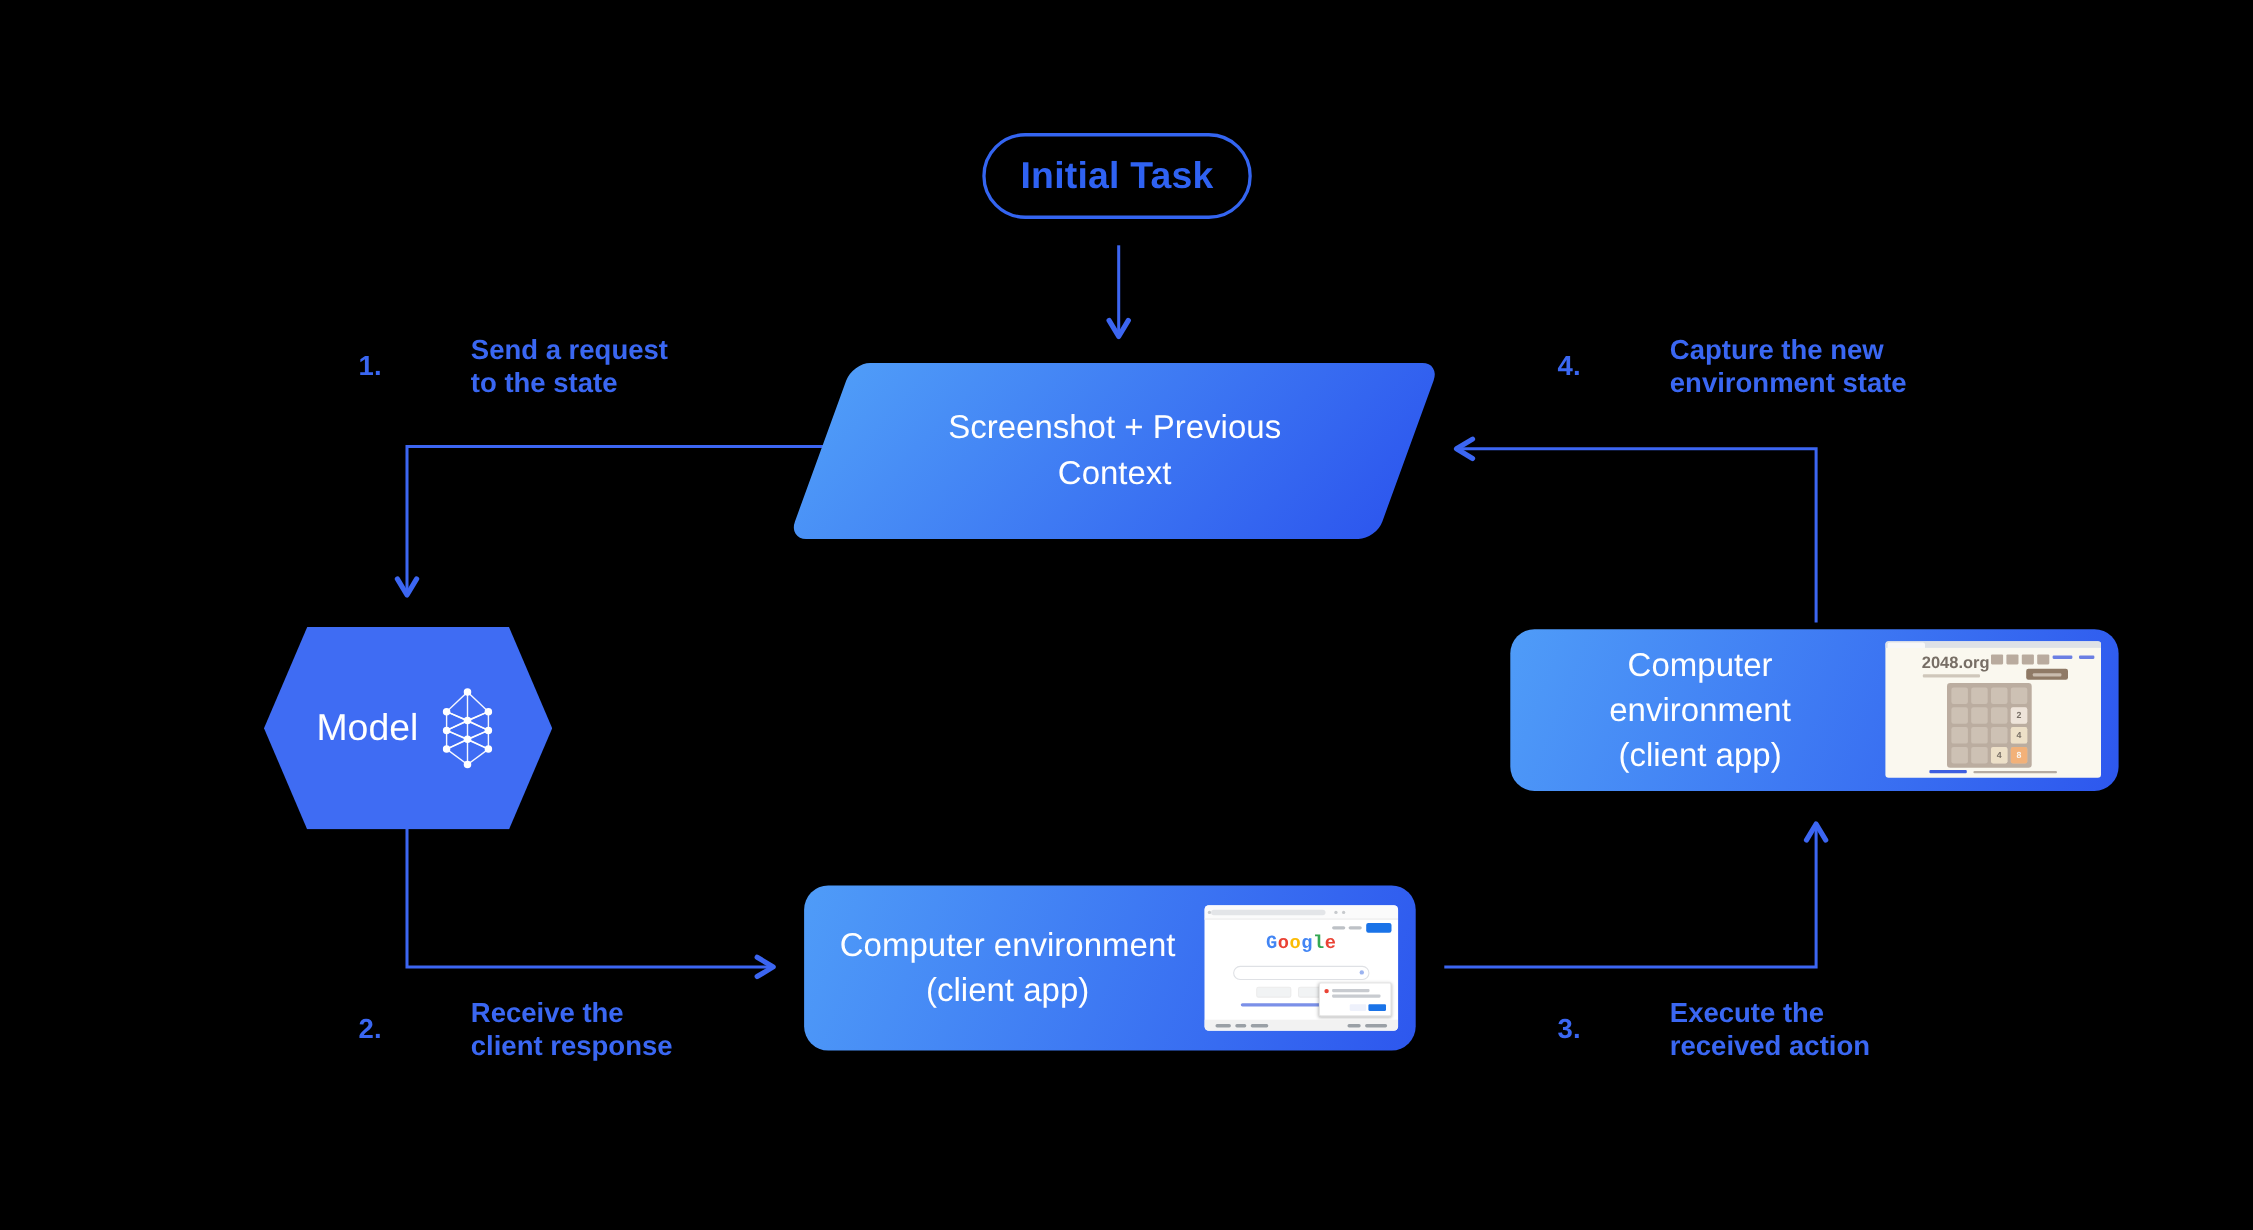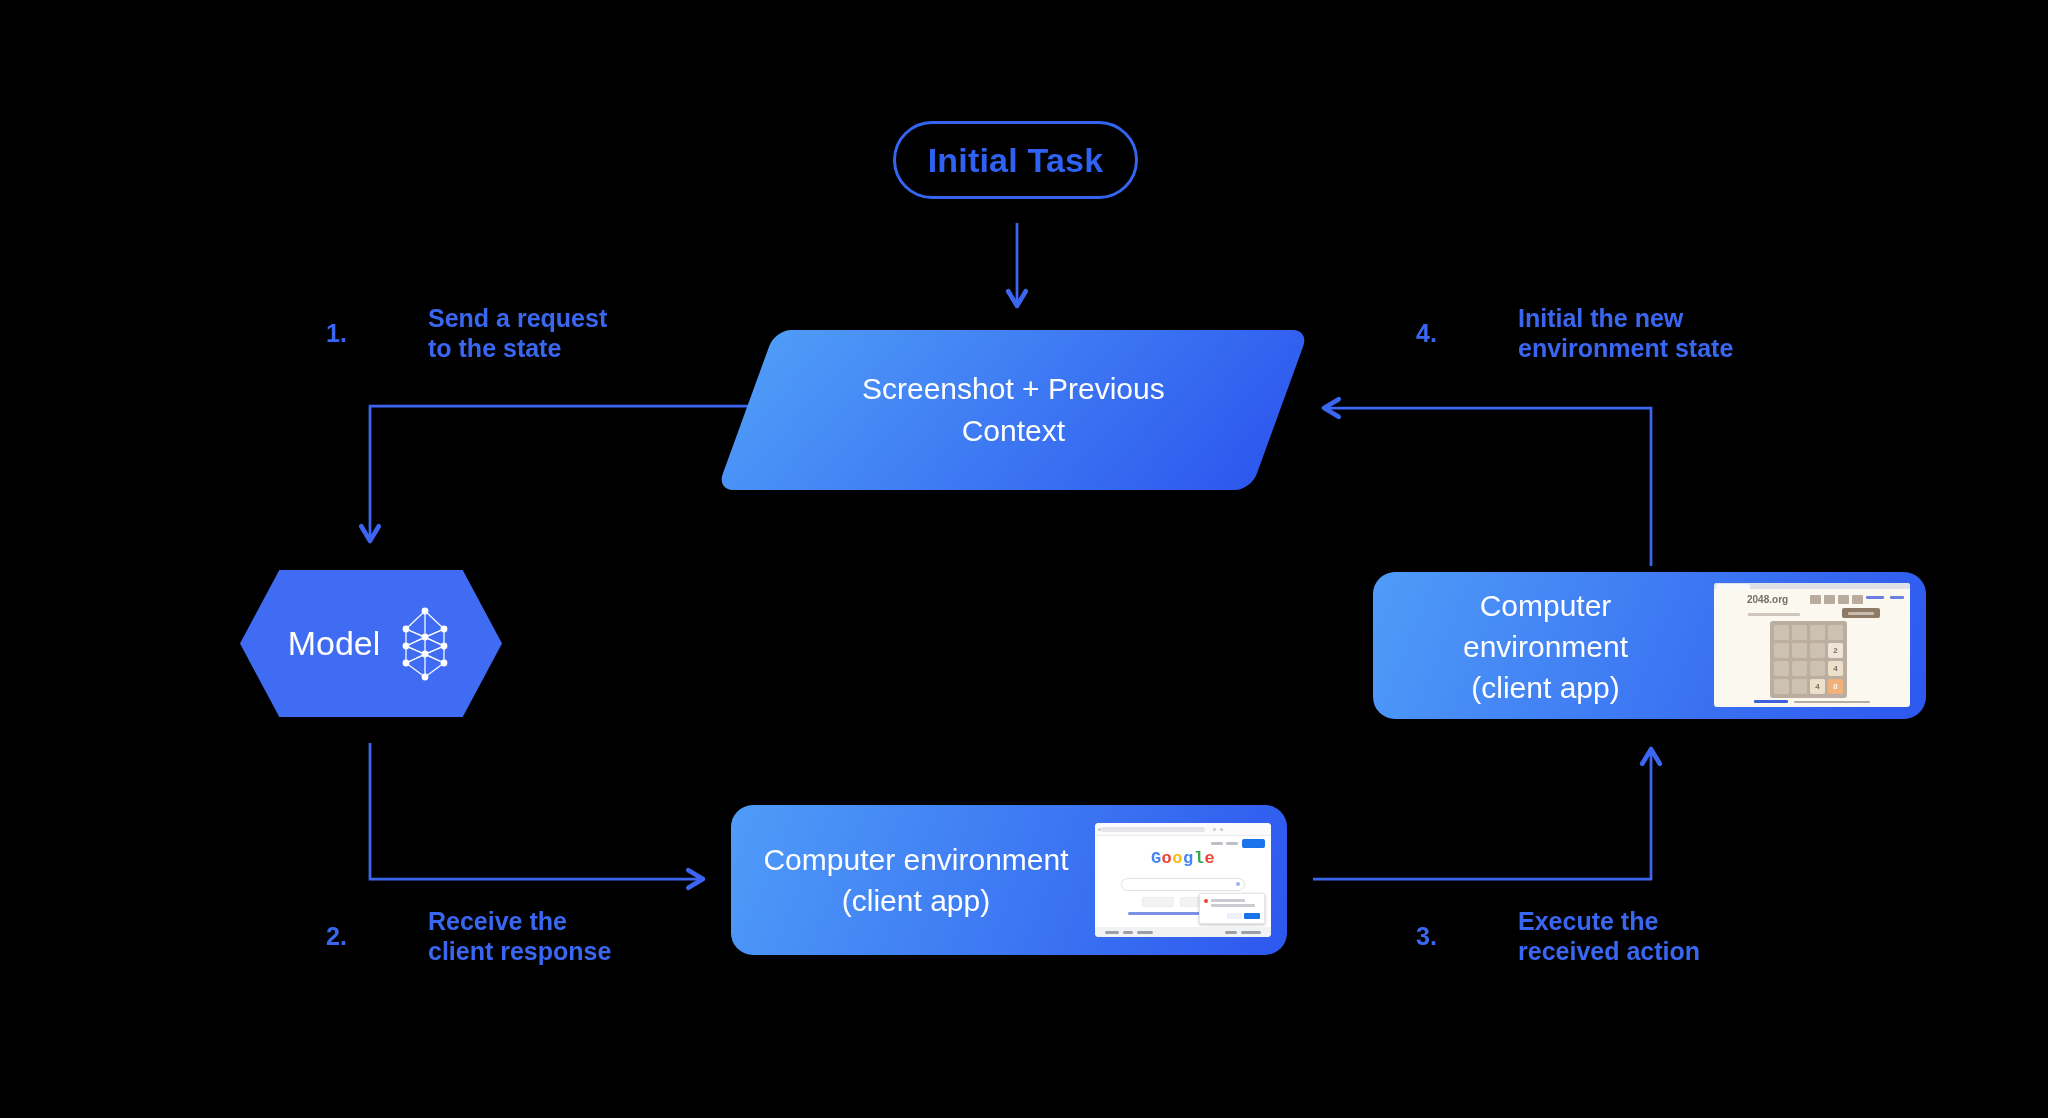--- a/index.html
+++ b/index.html
@@ -23,21 +23,21 @@
   
   .para{
     position:absolute;left:746px;top:330px;width:534px;height:160px;
     transform:skewX(-20deg);border-radius:16px;
     background:linear-gradient(118deg,var(--shape_grad_start,#4F9CF8),var(--shape_grad_end,#2D57EE));
     display:flex;align-items:center;justify-content:center;
   }
   .para-inner{transform:skewX(20deg);text-align:center;color:#fff;font-size:30px;line-height:42px;font-weight:normal;}
   
   .hex{
-    position:absolute;left:240px;top:570px;width:262px;height:147px;
+    position:absolute;left:240px;top:570px;width:262px;height:184px;
     clip-path:polygon(0% 50%,15% 0%,85% 0%,100% 50%,85% 100%,15% 100%);
     background:var(--hexagon_fill,#3F6CF3);
     display:flex;align-items:center;justify-content:center;gap:16px;color:#fff;
   }
   .hex-label{font-size:34px;}
   .nn-icon line{stroke:#fff;stroke-width:1.3px;opacity:.95;}
   .nn-icon circle{fill:#fff;}
   
   .envbox{
     position:absolute;border-radius:22px;
@@ -73,21 +73,21 @@
   .g-dialog .ic{position:absolute;left:4px;top:5px;width:4px;height:4px;border-radius:50%;background:#EA4335;}
   .g-dialog .ln{position:absolute;height:2.5px;background:#c8cbd0;border-radius:1px;}
   .g-dialog .b1{position:absolute;bottom:4px;right:22px;width:15px;height:6px;background:#eef1fb;border-radius:1px;}
   .g-dialog .b2{position:absolute;bottom:4px;right:4px;width:16px;height:6px;background:#1A73E8;border-radius:1px;}
   .g-footer{position:absolute;bottom:0;left:0;right:0;height:10px;background:#f2f2f2;}
   .g-footer .g-bar{background:#9aa0a6;height:2.5px;top:4px;}
   
   .thumb-2048{position:absolute;right:16px;top:11px;width:196px;height:124px;background:#faf8ef;border-radius:3px;overflow:hidden;}
   .t-tabs{position:absolute;top:0;left:0;right:0;height:6px;background:#dee1e6;}
   .t-tab{position:absolute;top:1px;left:2px;width:34px;height:5px;background:#f8f8f8;border-radius:2px 2px 0 0;}
-  .t-site{position:absolute;left:33px;top:11px;font-size:10px;font-weight:bold;color:#776E65;}
+  .t-site{position:absolute;left:33px;top:11px;font-size:15px;font-weight:bold;color:#776E65;}
   .t-score{position:absolute;top:12px;width:11px;height:9px;background:#b9ab9e;border-radius:1px;}
   .t-link{position:absolute;height:3px;background:#6b7fe3;border-radius:1px;}
   .t-sub{position:absolute;left:34px;top:30px;width:52px;height:3px;background:#cfc7bb;border-radius:1px;}
   .t-newgame{position:absolute;left:128px;top:25px;width:38px;height:10px;background:#8F7A66;border-radius:2px;}
   .t-newgame i{position:absolute;left:6px;top:3.5px;width:26px;height:3px;background:#c9bcae;border-radius:1px;display:block;}
   .t-grid{position:absolute;left:56px;top:38px;width:77px;height:77px;background:#BBADA0;border-radius:3px;
           display:grid;grid-template-columns:repeat(4,15px);grid-template-rows:repeat(4,15px);gap:3px;padding:4px;box-sizing:border-box;}
   .t-cell{background:#cdc1b4;border-radius:2px;}
   .tile{position:absolute;width:15px;height:15px;border-radius:2px;font-size:8px;font-weight:bold;
         display:flex;align-items:center;justify-content:center;}
@@ -271,18 +271,18 @@
   <div class="step step3">
     <span class="num">3.</span>
     <span class="txt">
         <div>Execute the</div>
         <div>received action</div>
       </span>
   </div>
   <div class="step step4">
     <span class="num">4.</span>
     <span class="txt">
-        <div>Initial the new</div>
+        <div>Capture the new</div>
         <div>environment state</div>
       </span>
   </div>
 
 </div>
 
 </body></html>

